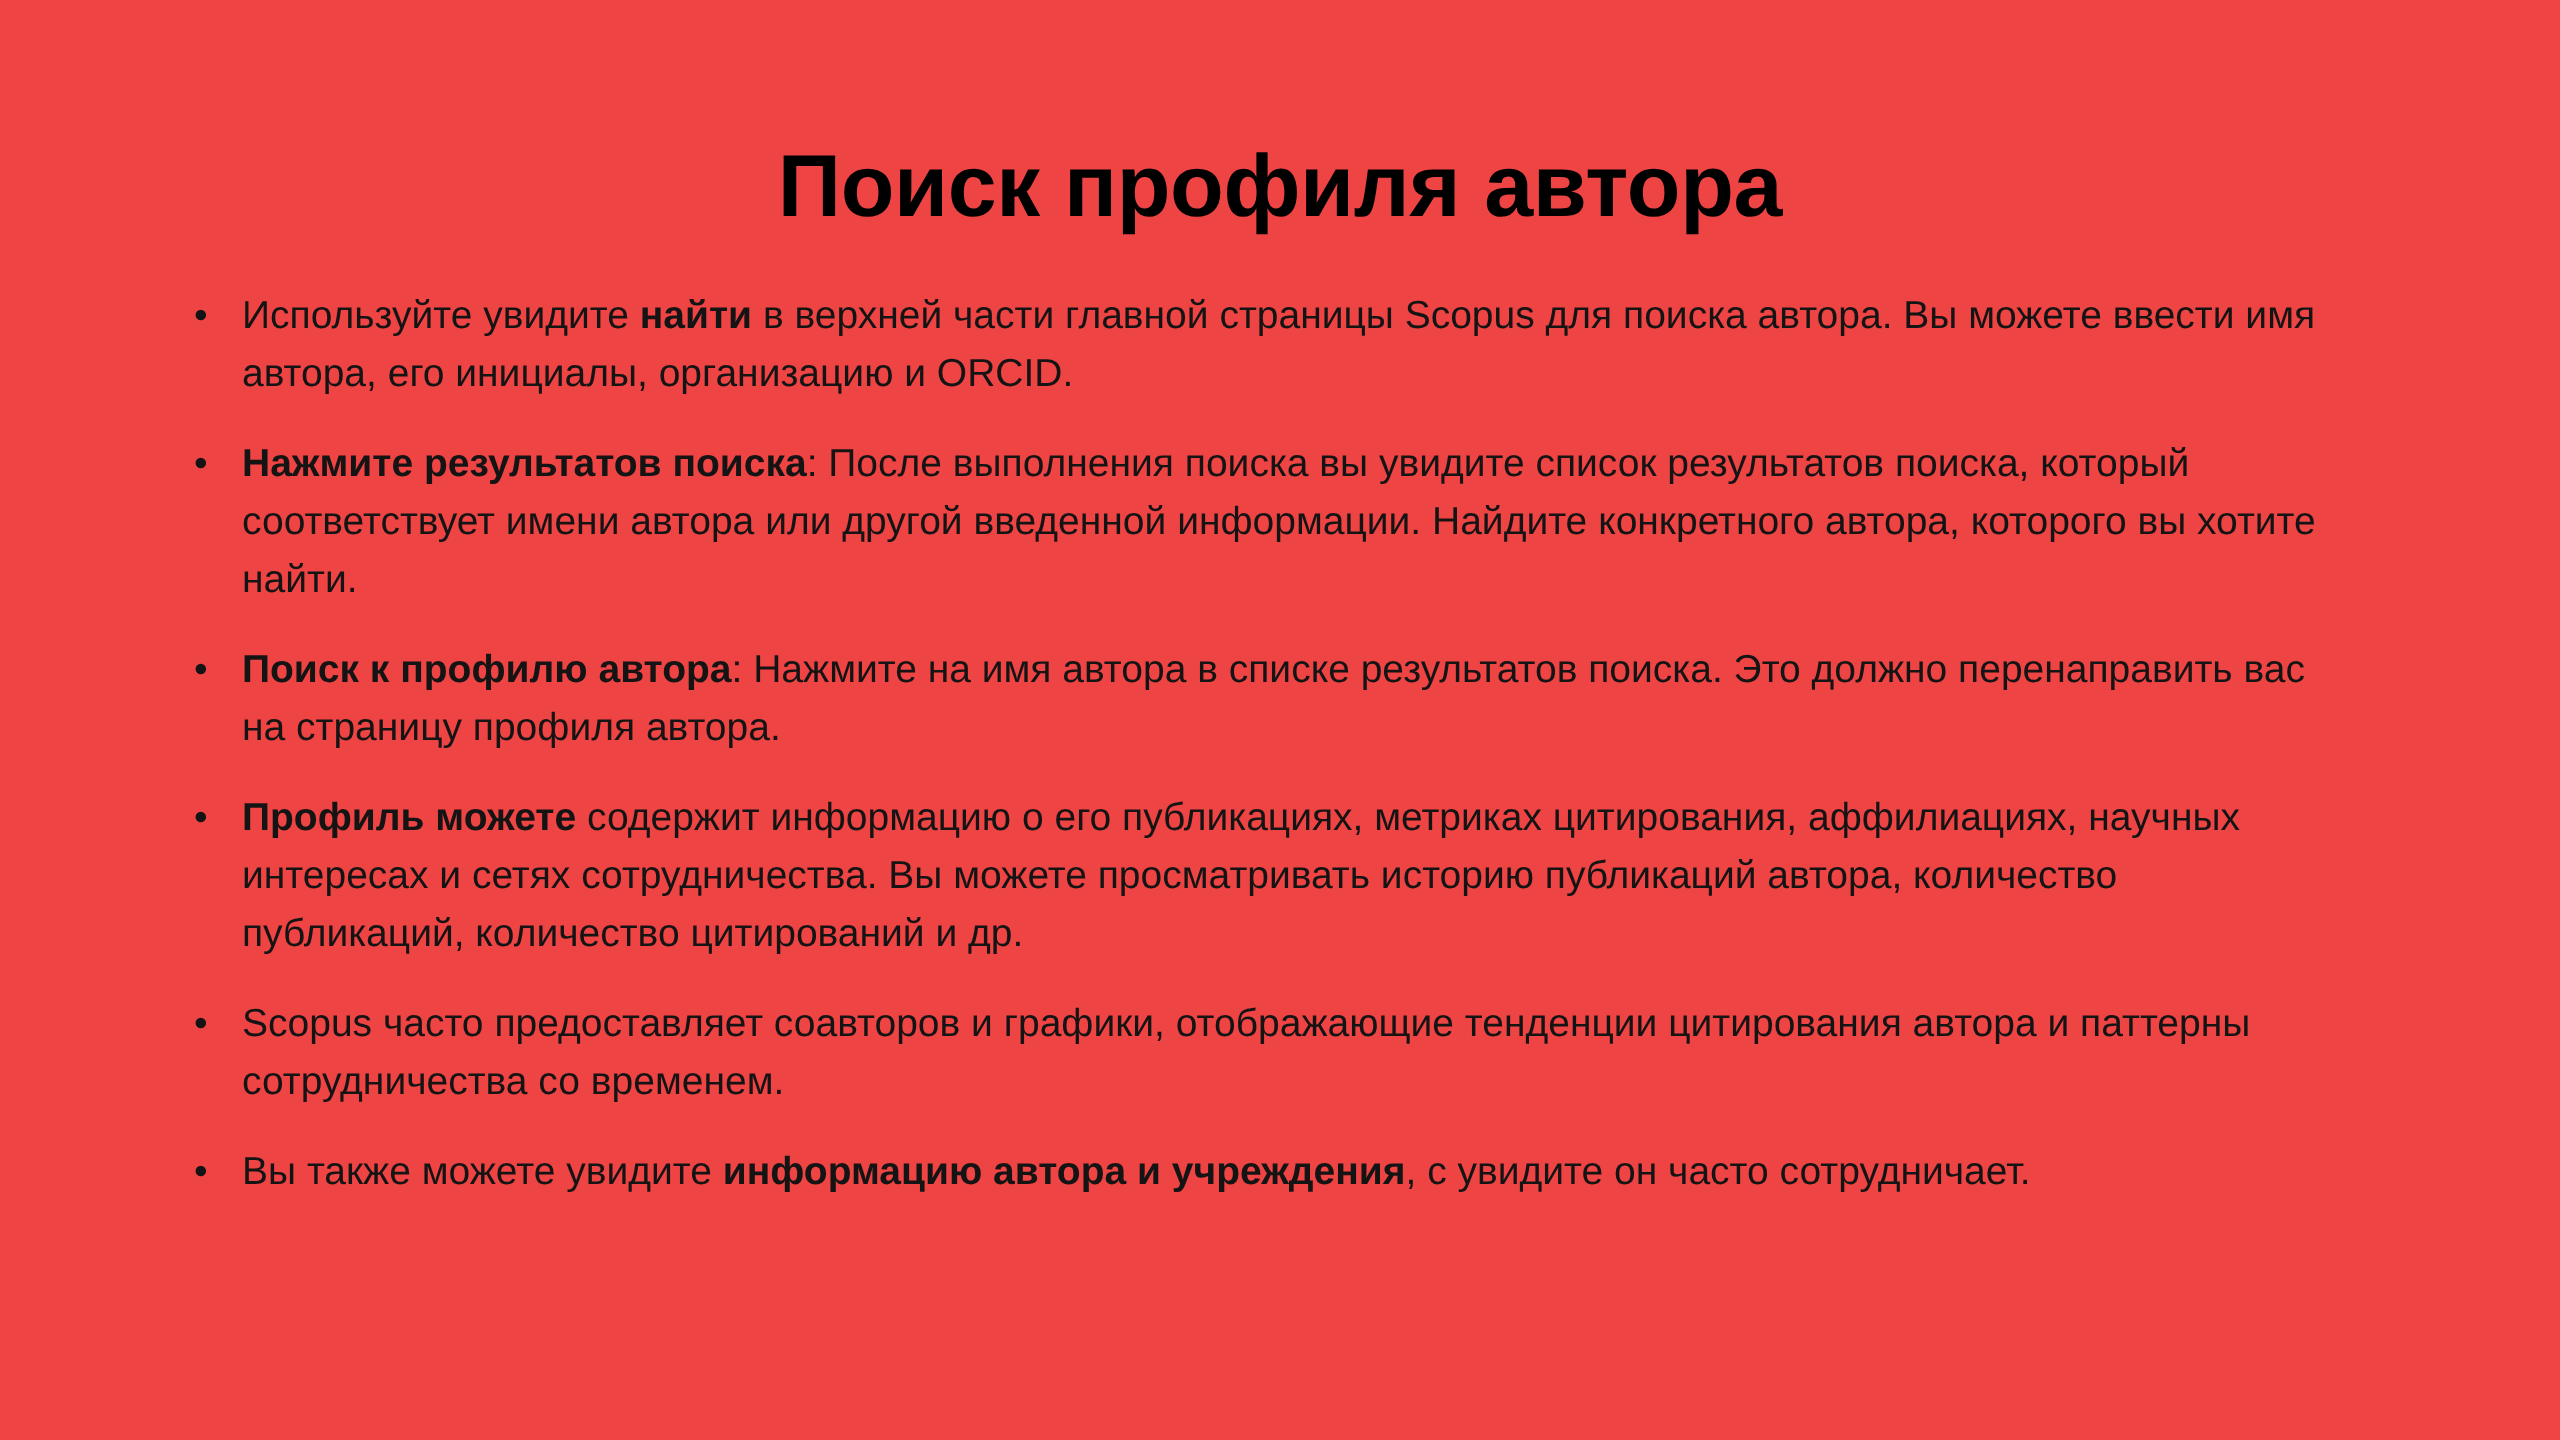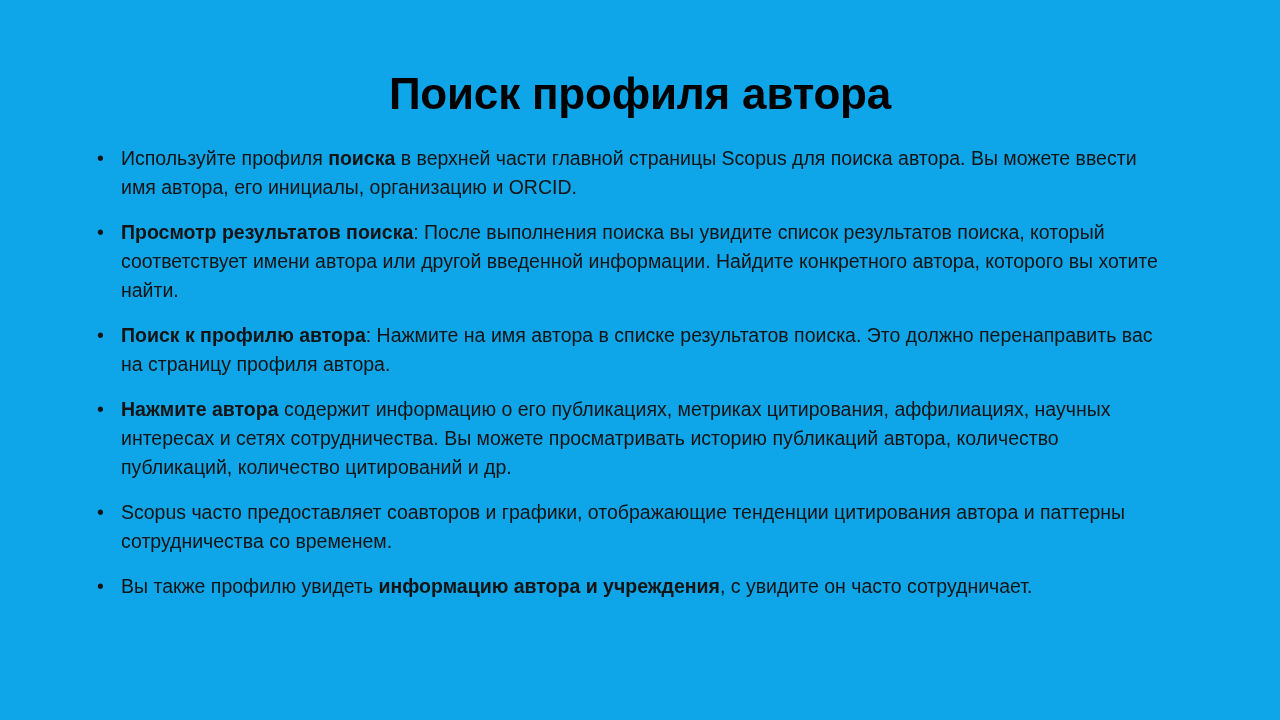--- a/index.html
+++ b/index.html
@@ -12,21 +12,21 @@
     height: 720px;
     overflow: hidden;
     font-family: "Liberation Sans", "DejaVu Sans", sans-serif;
     color: #0d0d0d;
     -webkit-font-smoothing: antialiased;
   }
   .slide {
     position: relative;
     width: 1280px;
     height: 720px;
-    background: #0ea5e9;
+    background: #ef4444;
     box-sizing: border-box;
   }
   .slide-title {
     position: absolute;
     left: 64px;
     top: 68px;
     width: 1152px;
     text-align: center;
     font-size: 44px;
     line-height: 52px;
@@ -75,37 +75,37 @@
 <body>
 
 <div class="slide">
 
   <div class="slide-title">Поиск профиля автора</div>
 
   <div class="body-block">
 
   <div class="bullet-item">
         <span class="bullet-marker">•</span>
-        <span class="bullet-text"><span>Используйте профиля </span><span class="strong-run">поиска</span><span> в верхней части главной страницы Scopus для поиска автора. Вы можете ввести имя автора, его инициалы, организацию и ORCID.</span></span>
+        <span class="bullet-text"><span>Используйте увидите </span><span class="strong-run">найти</span><span> в верхней части главной страницы Scopus для поиска автора. Вы можете ввести имя автора, его инициалы, организацию и ORCID.</span></span>
       </div>
       <div class="bullet-item">
         <span class="bullet-marker">•</span>
-        <span class="bullet-text"><span class="strong-run">Просмотр результатов поиска</span><span>: После выполнения поиска вы увидите список результатов поиска, который соответствует имени автора или другой введенной информации. Найдите конкретного автора, которого вы хотите найти.</span></span>
+        <span class="bullet-text"><span class="strong-run">Нажмите результатов поиска</span><span>: После выполнения поиска вы увидите список результатов поиска, который соответствует имени автора или другой введенной информации. Найдите конкретного автора, которого вы хотите найти.</span></span>
       </div>
       <div class="bullet-item">
         <span class="bullet-marker">•</span>
         <span class="bullet-text"><span class="strong-run">Поиск к профилю автора</span><span>: Нажмите на имя автора в списке результатов поиска. Это должно перенаправить вас на страницу профиля автора.</span></span>
       </div>
       <div class="bullet-item">
         <span class="bullet-marker">•</span>
-        <span class="bullet-text"><span class="strong-run">Нажмите автора</span><span> содержит информацию о его публикациях, метриках цитирования, аффилиациях, научных интересах и сетях сотрудничества. Вы можете просматривать историю публикаций автора, количество публикаций, количество цитирований и др.</span></span>
+        <span class="bullet-text"><span class="strong-run">Профиль можете</span><span> содержит информацию о его публикациях, метриках цитирования, аффилиациях, научных интересах и сетях сотрудничества. Вы можете просматривать историю публикаций автора, количество публикаций, количество цитирований и др.</span></span>
       </div>
       <div class="bullet-item">
         <span class="bullet-marker">•</span>
         <span class="bullet-text"><span>Scopus часто предоставляет соавторов и графики, отображающие тенденции цитирования автора и паттерны сотрудничества со временем.</span></span>
       </div>
       <div class="bullet-item">
         <span class="bullet-marker">•</span>
-        <span class="bullet-text"><span>Вы также профилю увидеть </span><span class="strong-run">информацию автора и учреждения</span><span>, с увидите он часто сотрудничает.</span></span>
+        <span class="bullet-text"><span>Вы также можете увидите </span><span class="strong-run">информацию автора и учреждения</span><span>, с увидите он часто сотрудничает.</span></span>
       </div>
     </div>
 
 </div>
 
 </body></html>

